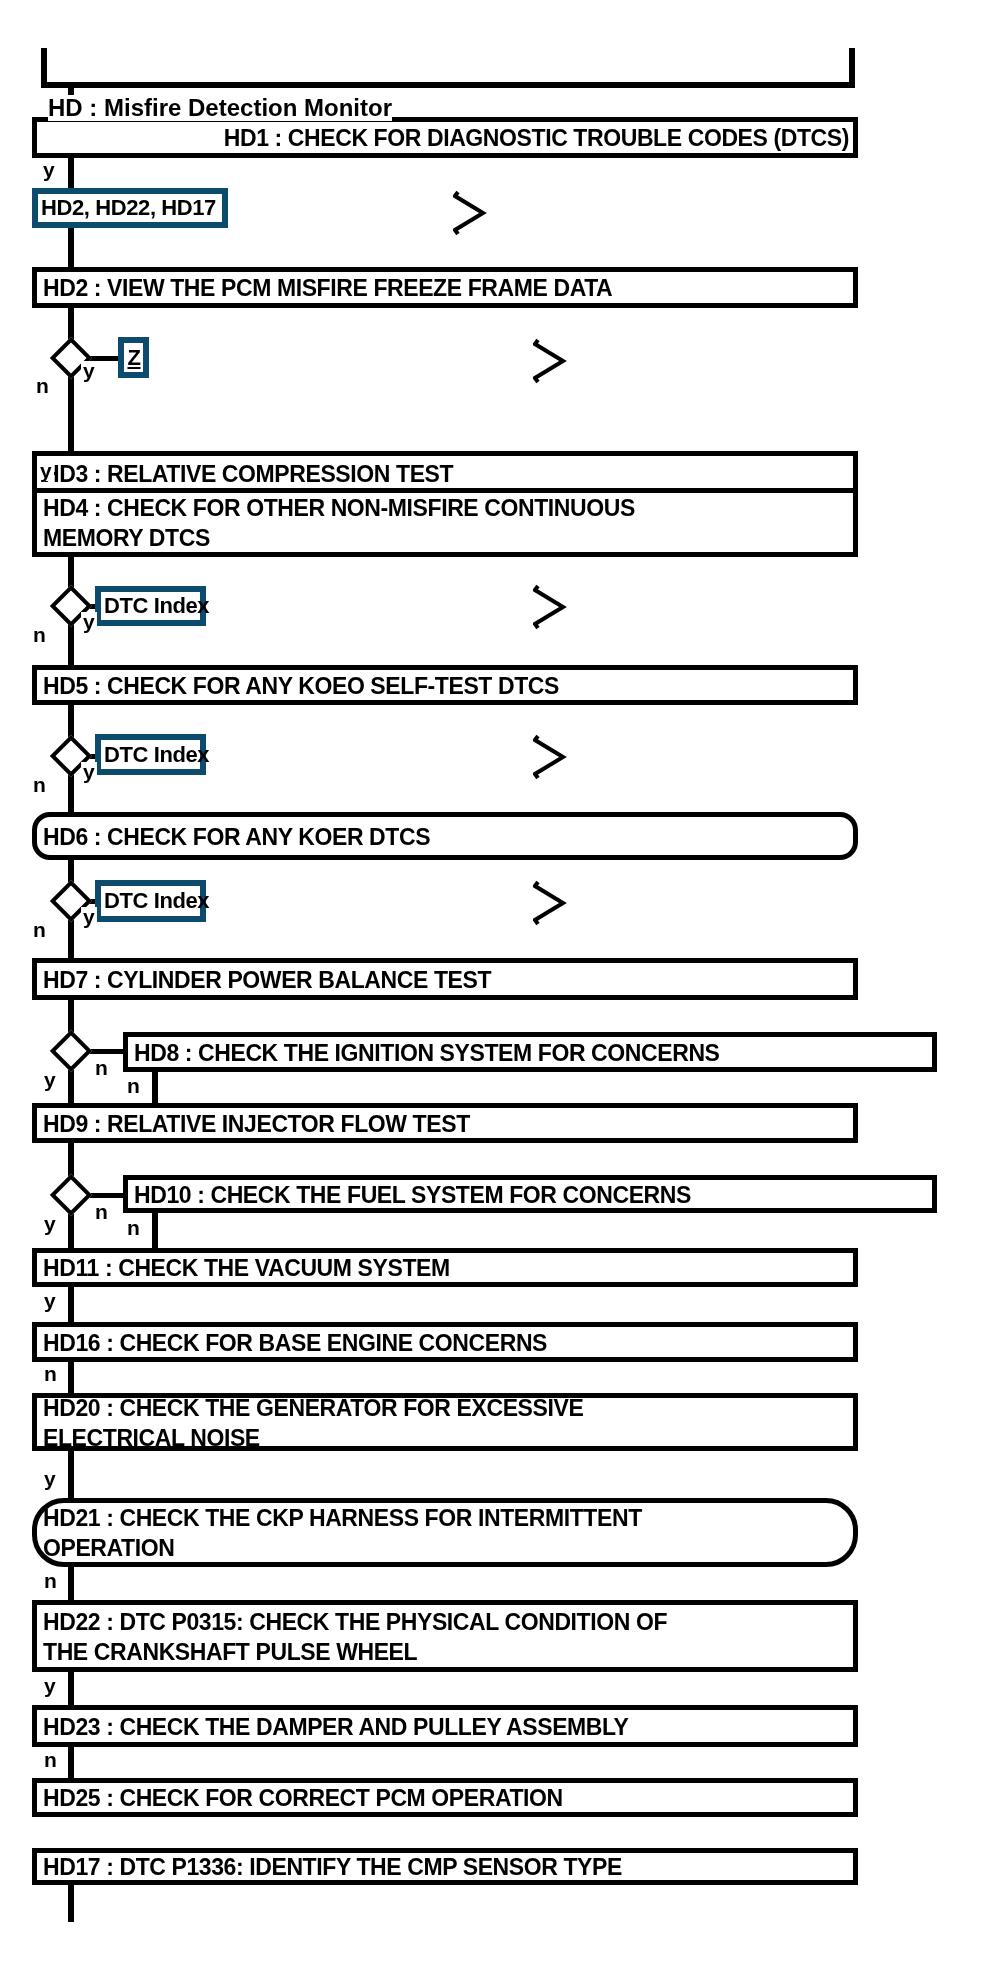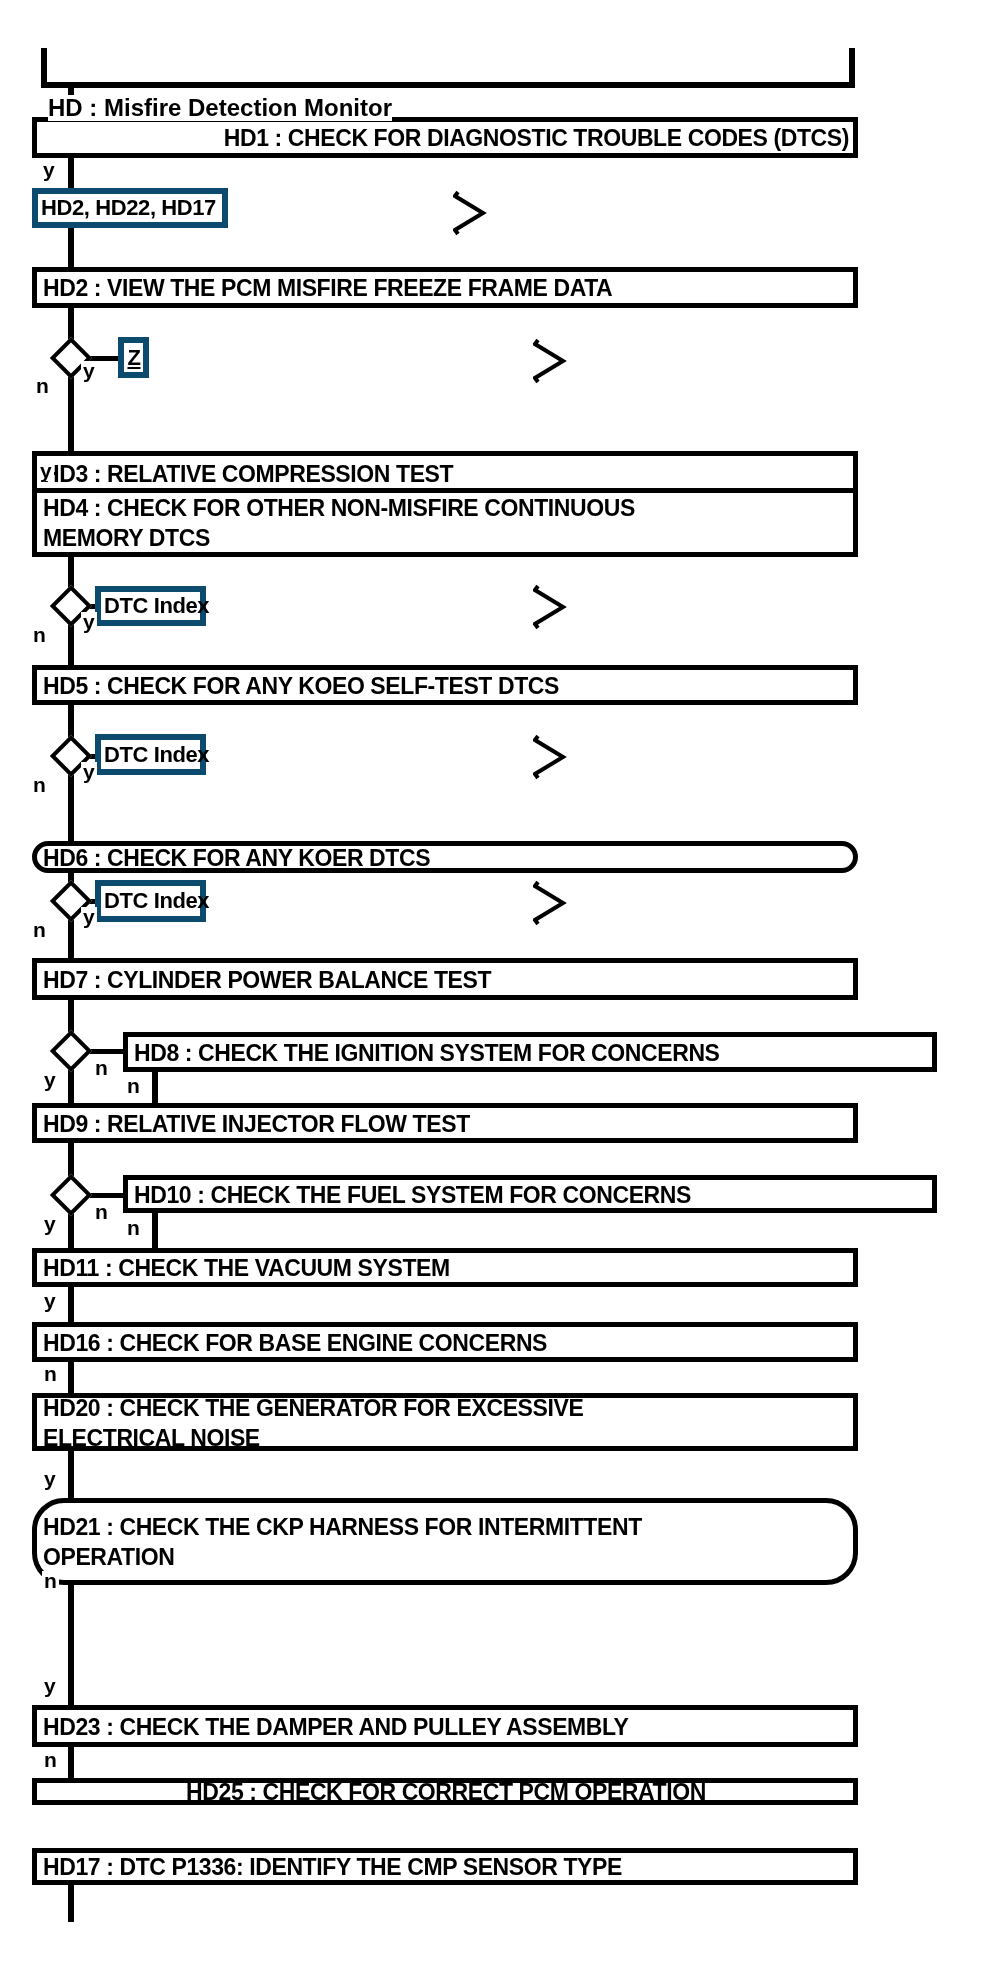--- a/index.html
+++ b/index.html
@@ -108,21 +108,21 @@
   <div class="box" style="top:415px;height:44px;margin-top:36px;">
       <span>HD3 : RELATIVE COMPRESSION TEST</span>
     </div>
   <div class="box" style="top:488px;height:69px;">
       <span>HD4 : CHECK FOR OTHER NON-MISFIRE CONTINUOUS</span>
       <span class="l2">MEMORY DTCS</span>
     </div>
   <div class="box" style="top:665px;height:40px;">
       <span>HD5 : CHECK FOR ANY KOEO SELF-TEST DTCS</span>
     </div>
-  <div class="box" style="top:841px;height:32px;border-radius:18px;">
+  <div class="box" style="top:812px;height:48px;border-radius:18px;">
       <span>HD6 : CHECK FOR ANY KOER DTCS</span>
     </div>
   <div class="box" style="top:958px;height:42px;">
       <span>HD7 : CYLINDER POWER BALANCE TEST</span>
     </div>
   <div class="box box2" style="top:1032px;height:40px;">
       <span>HD8 : CHECK THE IGNITION SYSTEM FOR CONCERNS</span>
     </div>
   <div class="box" style="top:1103px;height:40px;">
       <span>HD9 : RELATIVE INJECTOR FLOW TEST</span>
@@ -133,28 +133,32 @@
   <div class="box" style="top:1248px;height:39px;">
       <span>HD11 : CHECK THE VACUUM SYSTEM</span>
     </div>
   <div class="box" style="top:1322px;height:40px;">
       <span>HD16 : CHECK FOR BASE ENGINE CONCERNS</span>
     </div>
   <div class="box" style="top:1393px;height:58px;">
       <span>HD20 : CHECK THE GENERATOR FOR EXCESSIVE</span>
       <span class="l2">ELECTRICAL NOISE</span>
     </div>
-  <div class="box" style="top:1498px;height:87px;border-radius:32px;">
+  <div class="box" style="top:1498px;height:69px;border-radius:32px;">
       <span>HD21 : CHECK THE CKP HARNESS FOR INTERMITTENT</span>
       <span class="l2">OPERATION</span>
+    </div>
+  <div class="box" style="top:1600px;height:72px;">
+      <span>HD22 : DTC P0315: CHECK THE PHYSICAL CONDITION OF</span>
+      <span class="l2">THE CRANKSHAFT PULSE WHEEL</span>
     </div>
   <div class="box" style="top:1705px;height:42px;">
       <span>HD23 : CHECK THE DAMPER AND PULLEY ASSEMBLY</span>
     </div>
-  <div class="box" style="top:1778px;height:27px;align-items:center;">
+  <div class="box" style="top:1778px;height:39px;">
       <span>HD25 : CHECK FOR CORRECT PCM OPERATION</span>
     </div>
   <div class="box" style="top:1848px;height:37px;">
       <span>HD17 : DTC P1336: IDENTIFY THE CMP SENSOR TYPE</span>
     </div>
 
   <div class="lbl" style="left:41px;top:160px;">y</div>
 
   <div class="lbl" style="left:34px;top:376px;">n</div>
   <div class="lbl" style="left:81px;top:361px;">y</div>

